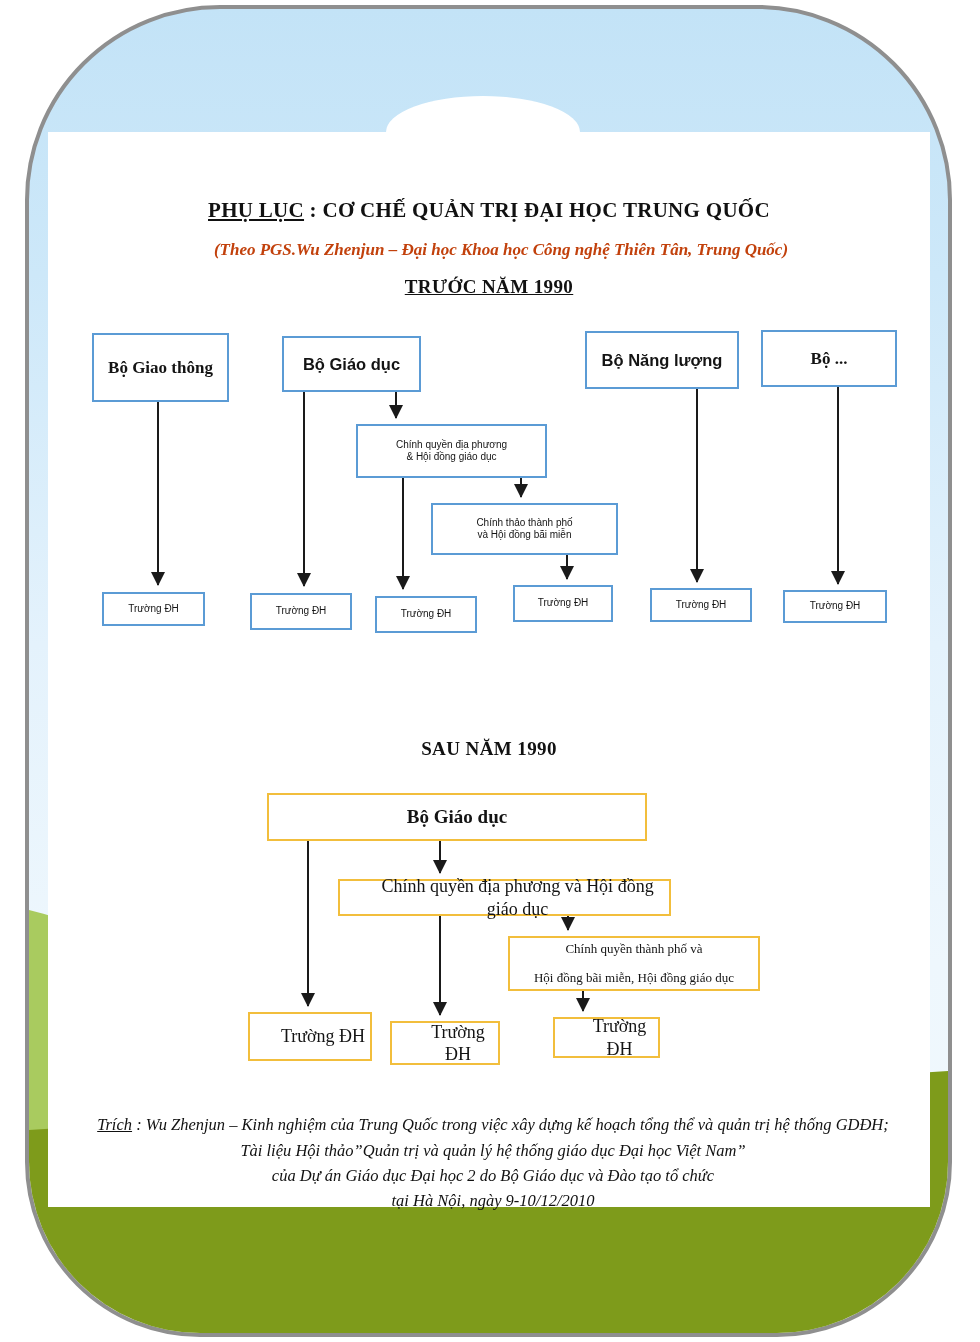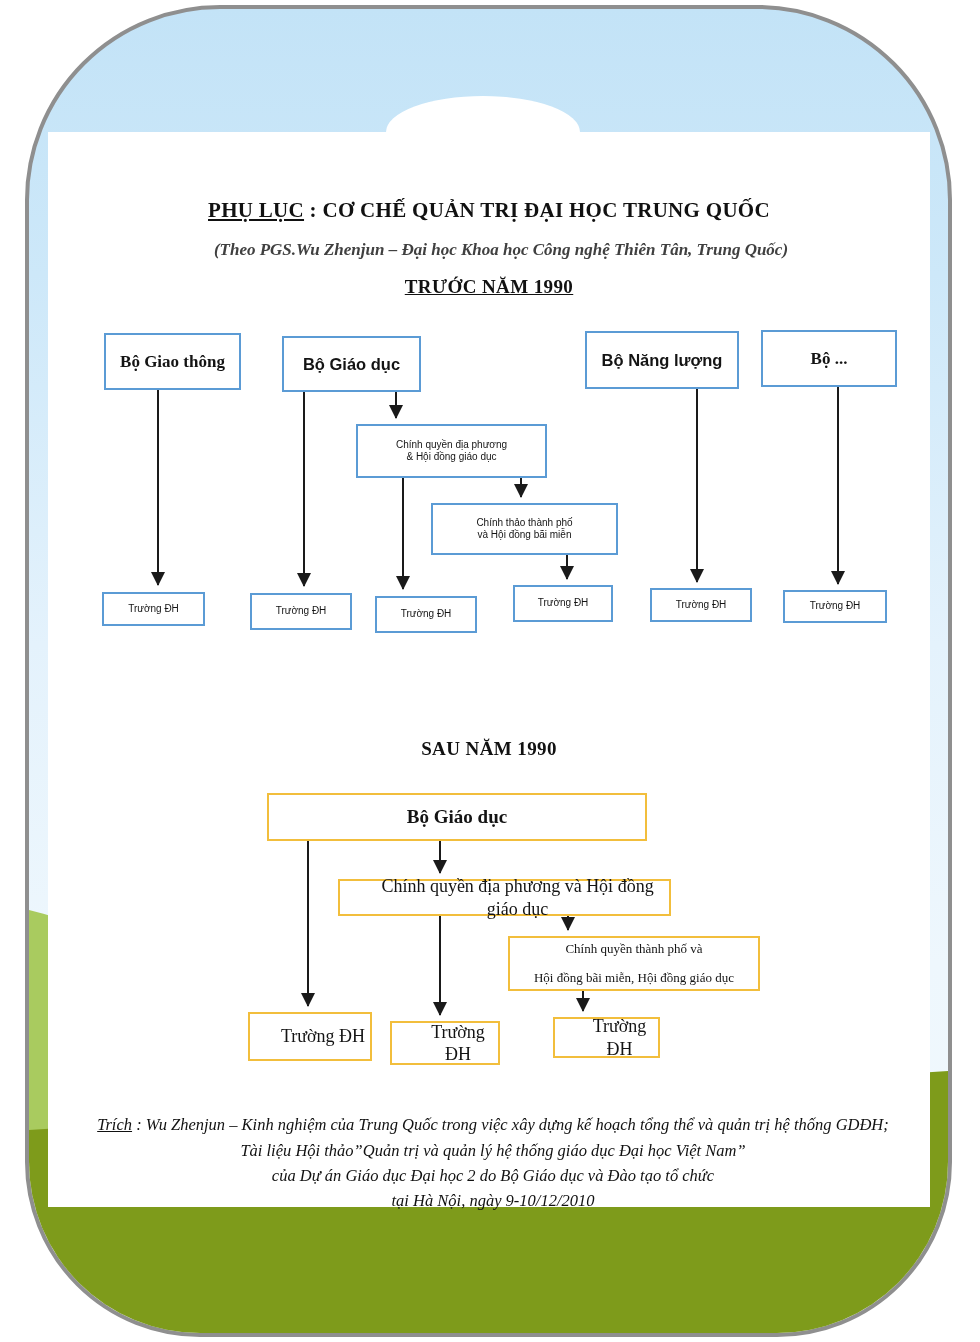--- a/index.html
+++ b/index.html
@@ -14,21 +14,21 @@
   .bg-scene{position:absolute;left:0;top:0;}
   .white-panel{position:absolute;left:19px;top:123px;width:882px;height:1075px;background:#ffffff;}
   .white-dome{position:absolute;left:357px;top:87px;width:194px;height:72px;background:#ffffff;border-radius:50%;}
 
   
   .content{position:absolute;left:0;top:0;width:980px;height:1342px;z-index:5;}
   .abs{position:absolute;box-sizing:border-box;}
 
   .title{left:48px;top:198px;width:882px;text-align:center;font-size:21px;font-weight:bold;color:#111;letter-spacing:.3px;}
   .title .u{text-decoration:underline;}
-  .subtitle{left:48px;top:240px;width:906px;text-align:center;font-size:17px;font-weight:bold;font-style:italic;color:#404040;}
+  .subtitle{left:48px;top:240px;width:906px;text-align:center;font-size:17px;font-weight:bold;font-style:italic;color:#c2410c;}
   .sec-heading{left:48px;width:882px;text-align:center;font-size:19px;font-weight:bold;color:#111;letter-spacing:.4px;}
   .u-line{text-decoration:underline;}
 
   .box{display:flex;align-items:center;justify-content:center;text-align:center;
        background:#fff;color:#141414;line-height:1.25;}
   .bbox{border:2px solid #5b9bd5;}
   .gbox{border:2px solid #f2be3c;}
   .serifb{font-family:"Liberation Serif",serif;font-weight:bold;font-size:17px;}
   .sansb{font-family:"Liberation Sans",sans-serif;font-weight:bold;font-size:16.5px;}
   .sans{font-family:"Liberation Sans",sans-serif;font-size:10px;}
@@ -79,21 +79,21 @@
 
 <div class="content">
 
   <div class="abs title">
     <span class="u">PHỤ LỤC</span><span> : CƠ CHẾ QUẢN TRỊ ĐẠI HỌC TRUNG QUỐC</span>
   </div>
   <div class="abs subtitle">(Theo PGS.Wu Zhenjun – Đại học Khoa học Công nghệ Thiên Tân, Trung Quốc)</div>
 
   <div class="abs sec-heading u-line" style="top:276px;">TRƯỚC NĂM 1990</div>
 
-  <div class="abs box bbox serifb" style="left:104px;top:333px;width:137px;height:57px;">Bộ Giao thông</div>
+  <div class="abs box bbox serifb" style="left:92px;top:333px;width:137px;height:69px;">Bộ Giao thông</div>
   <div class="abs box bbox sansb" style="left:282px;top:336px;width:139px;height:56px;">Bộ Giáo dục</div>
   <div class="abs box bbox sansb" style="left:585px;top:331px;width:154px;height:58px;">Bộ Năng lượng</div>
   <div class="abs box bbox serifb" style="left:761px;top:330px;width:136px;height:57px;">Bộ ...</div>
 
   <div class="abs box bbox sans" style="left:356px;top:424px;width:191px;height:54px;flex-direction:column;">
     <div>Chính quyền địa phương</div>
     <div>&amp; Hội đồng giáo dục</div>
   </div>
   <div class="abs box bbox sans" style="left:431px;top:503px;width:187px;height:52px;flex-direction:column;">
     <div>Chính thảo thành phố</div>

